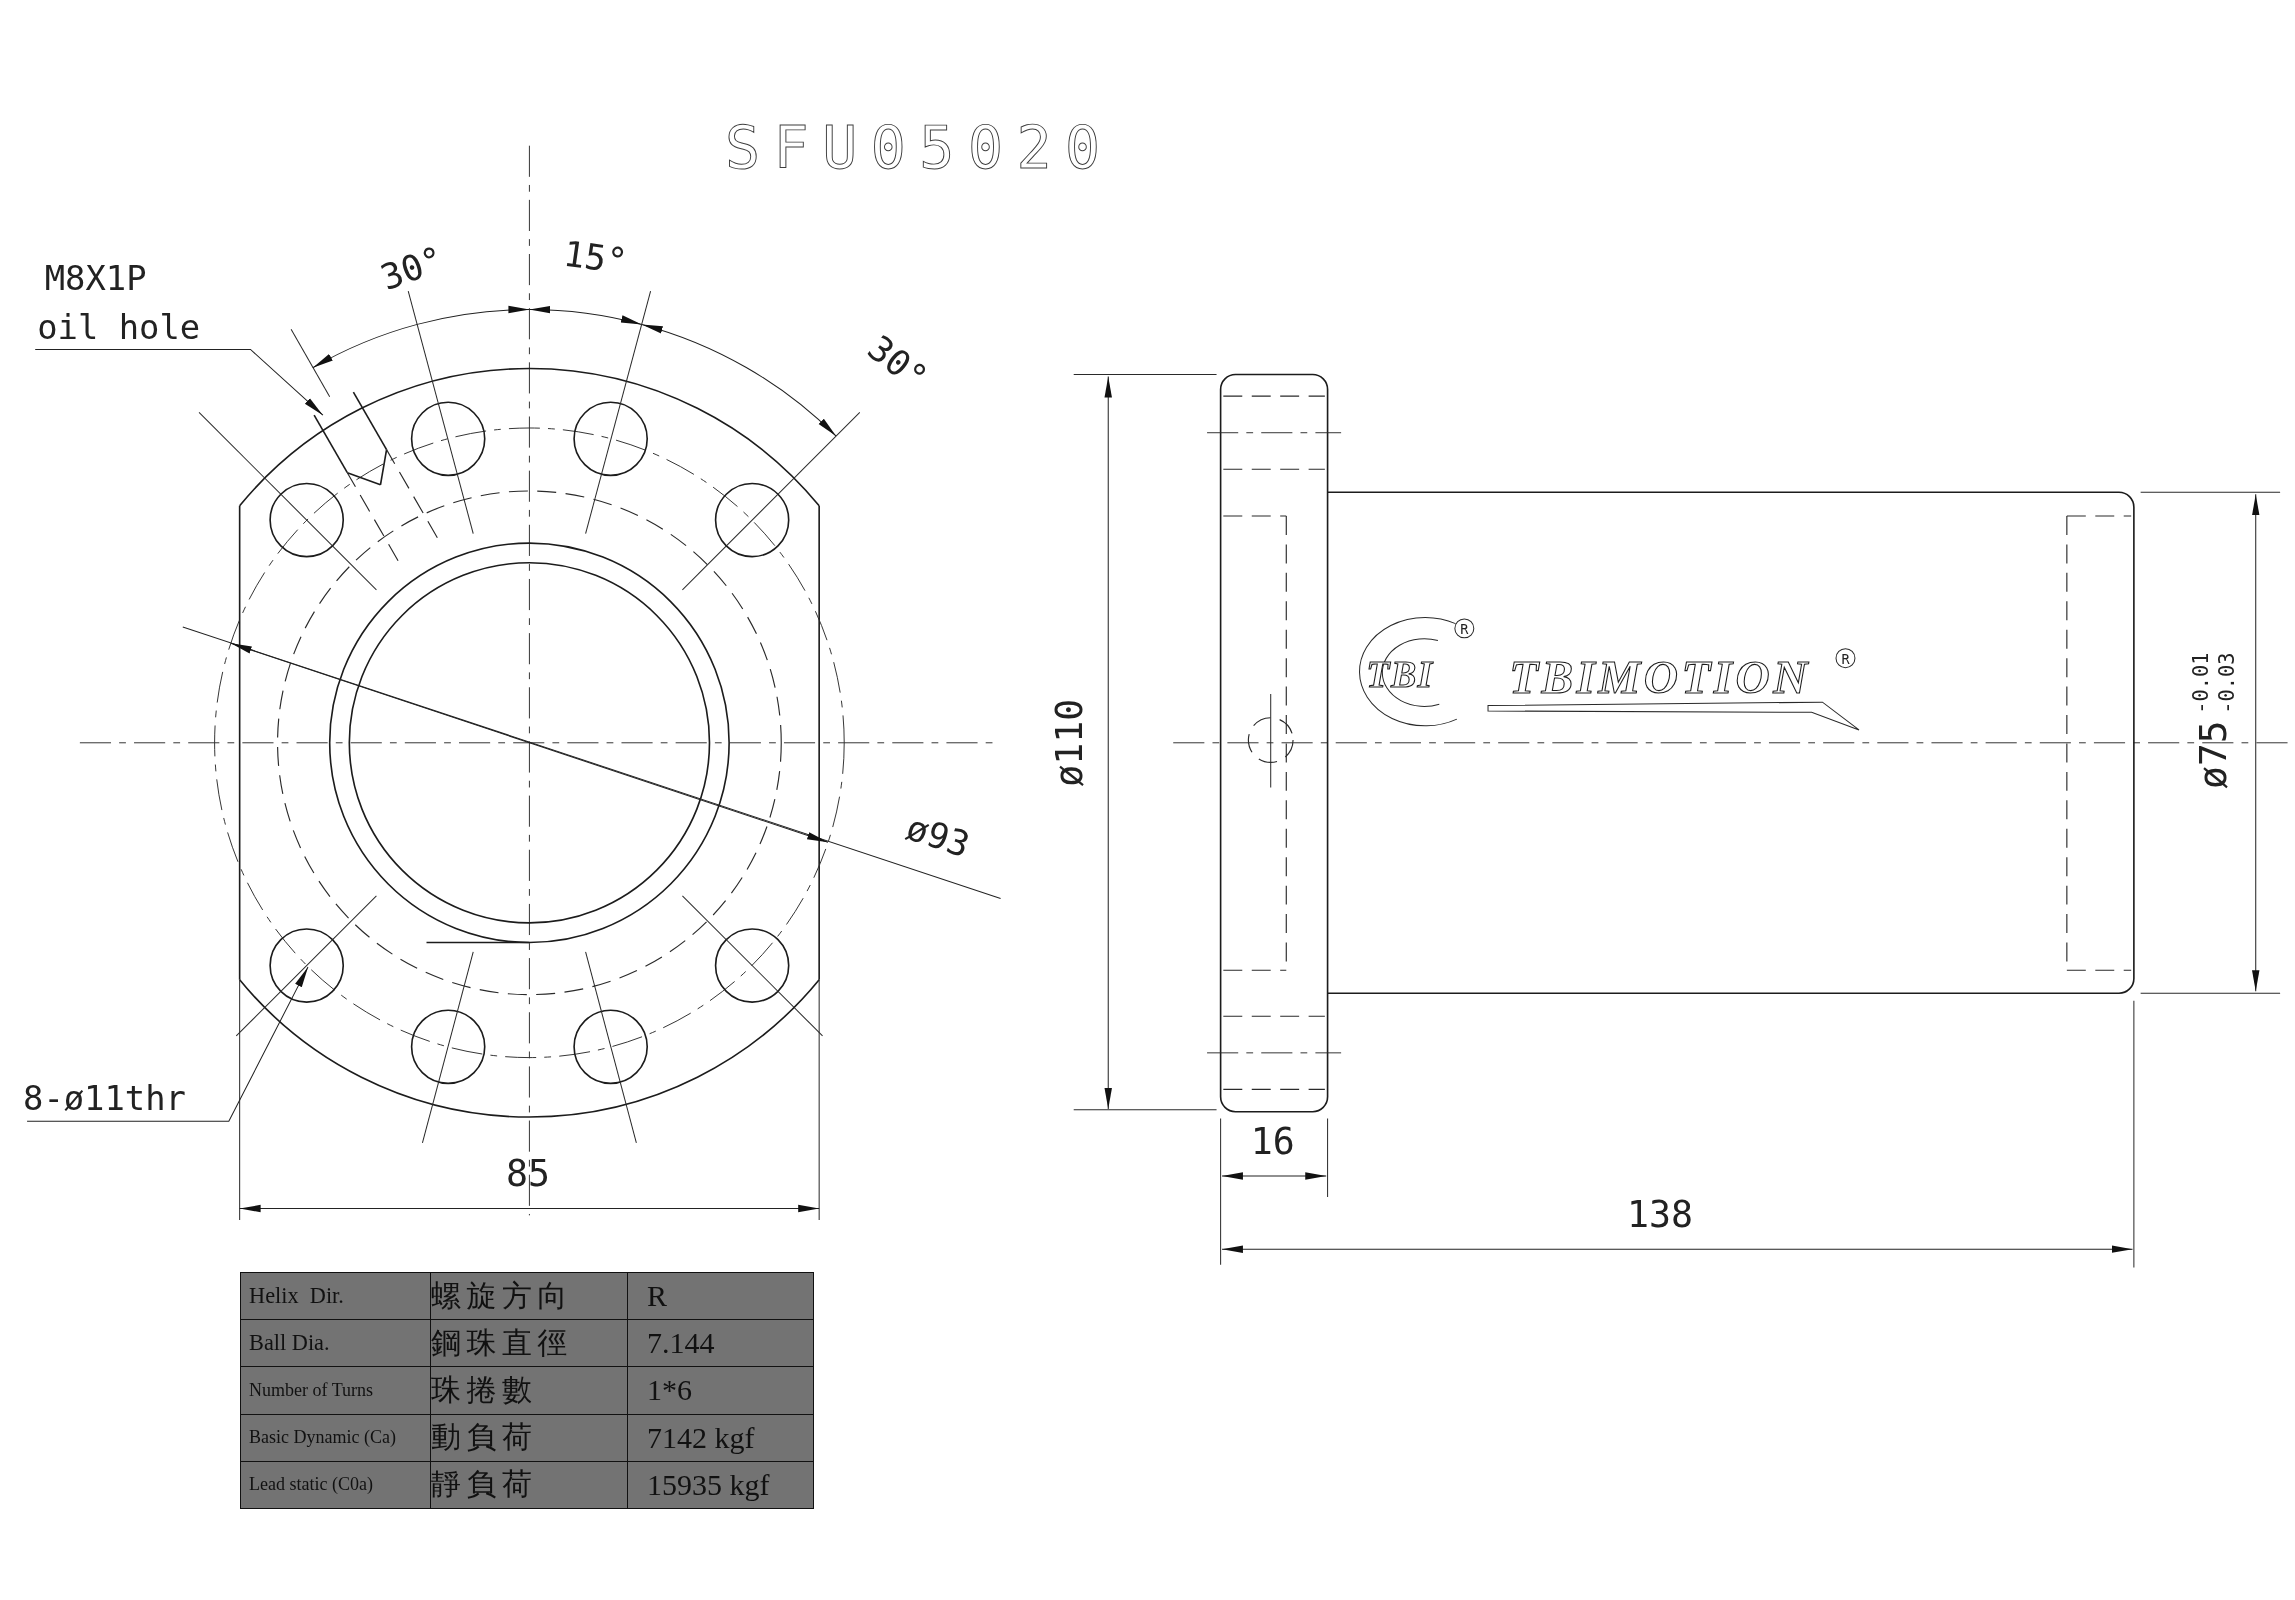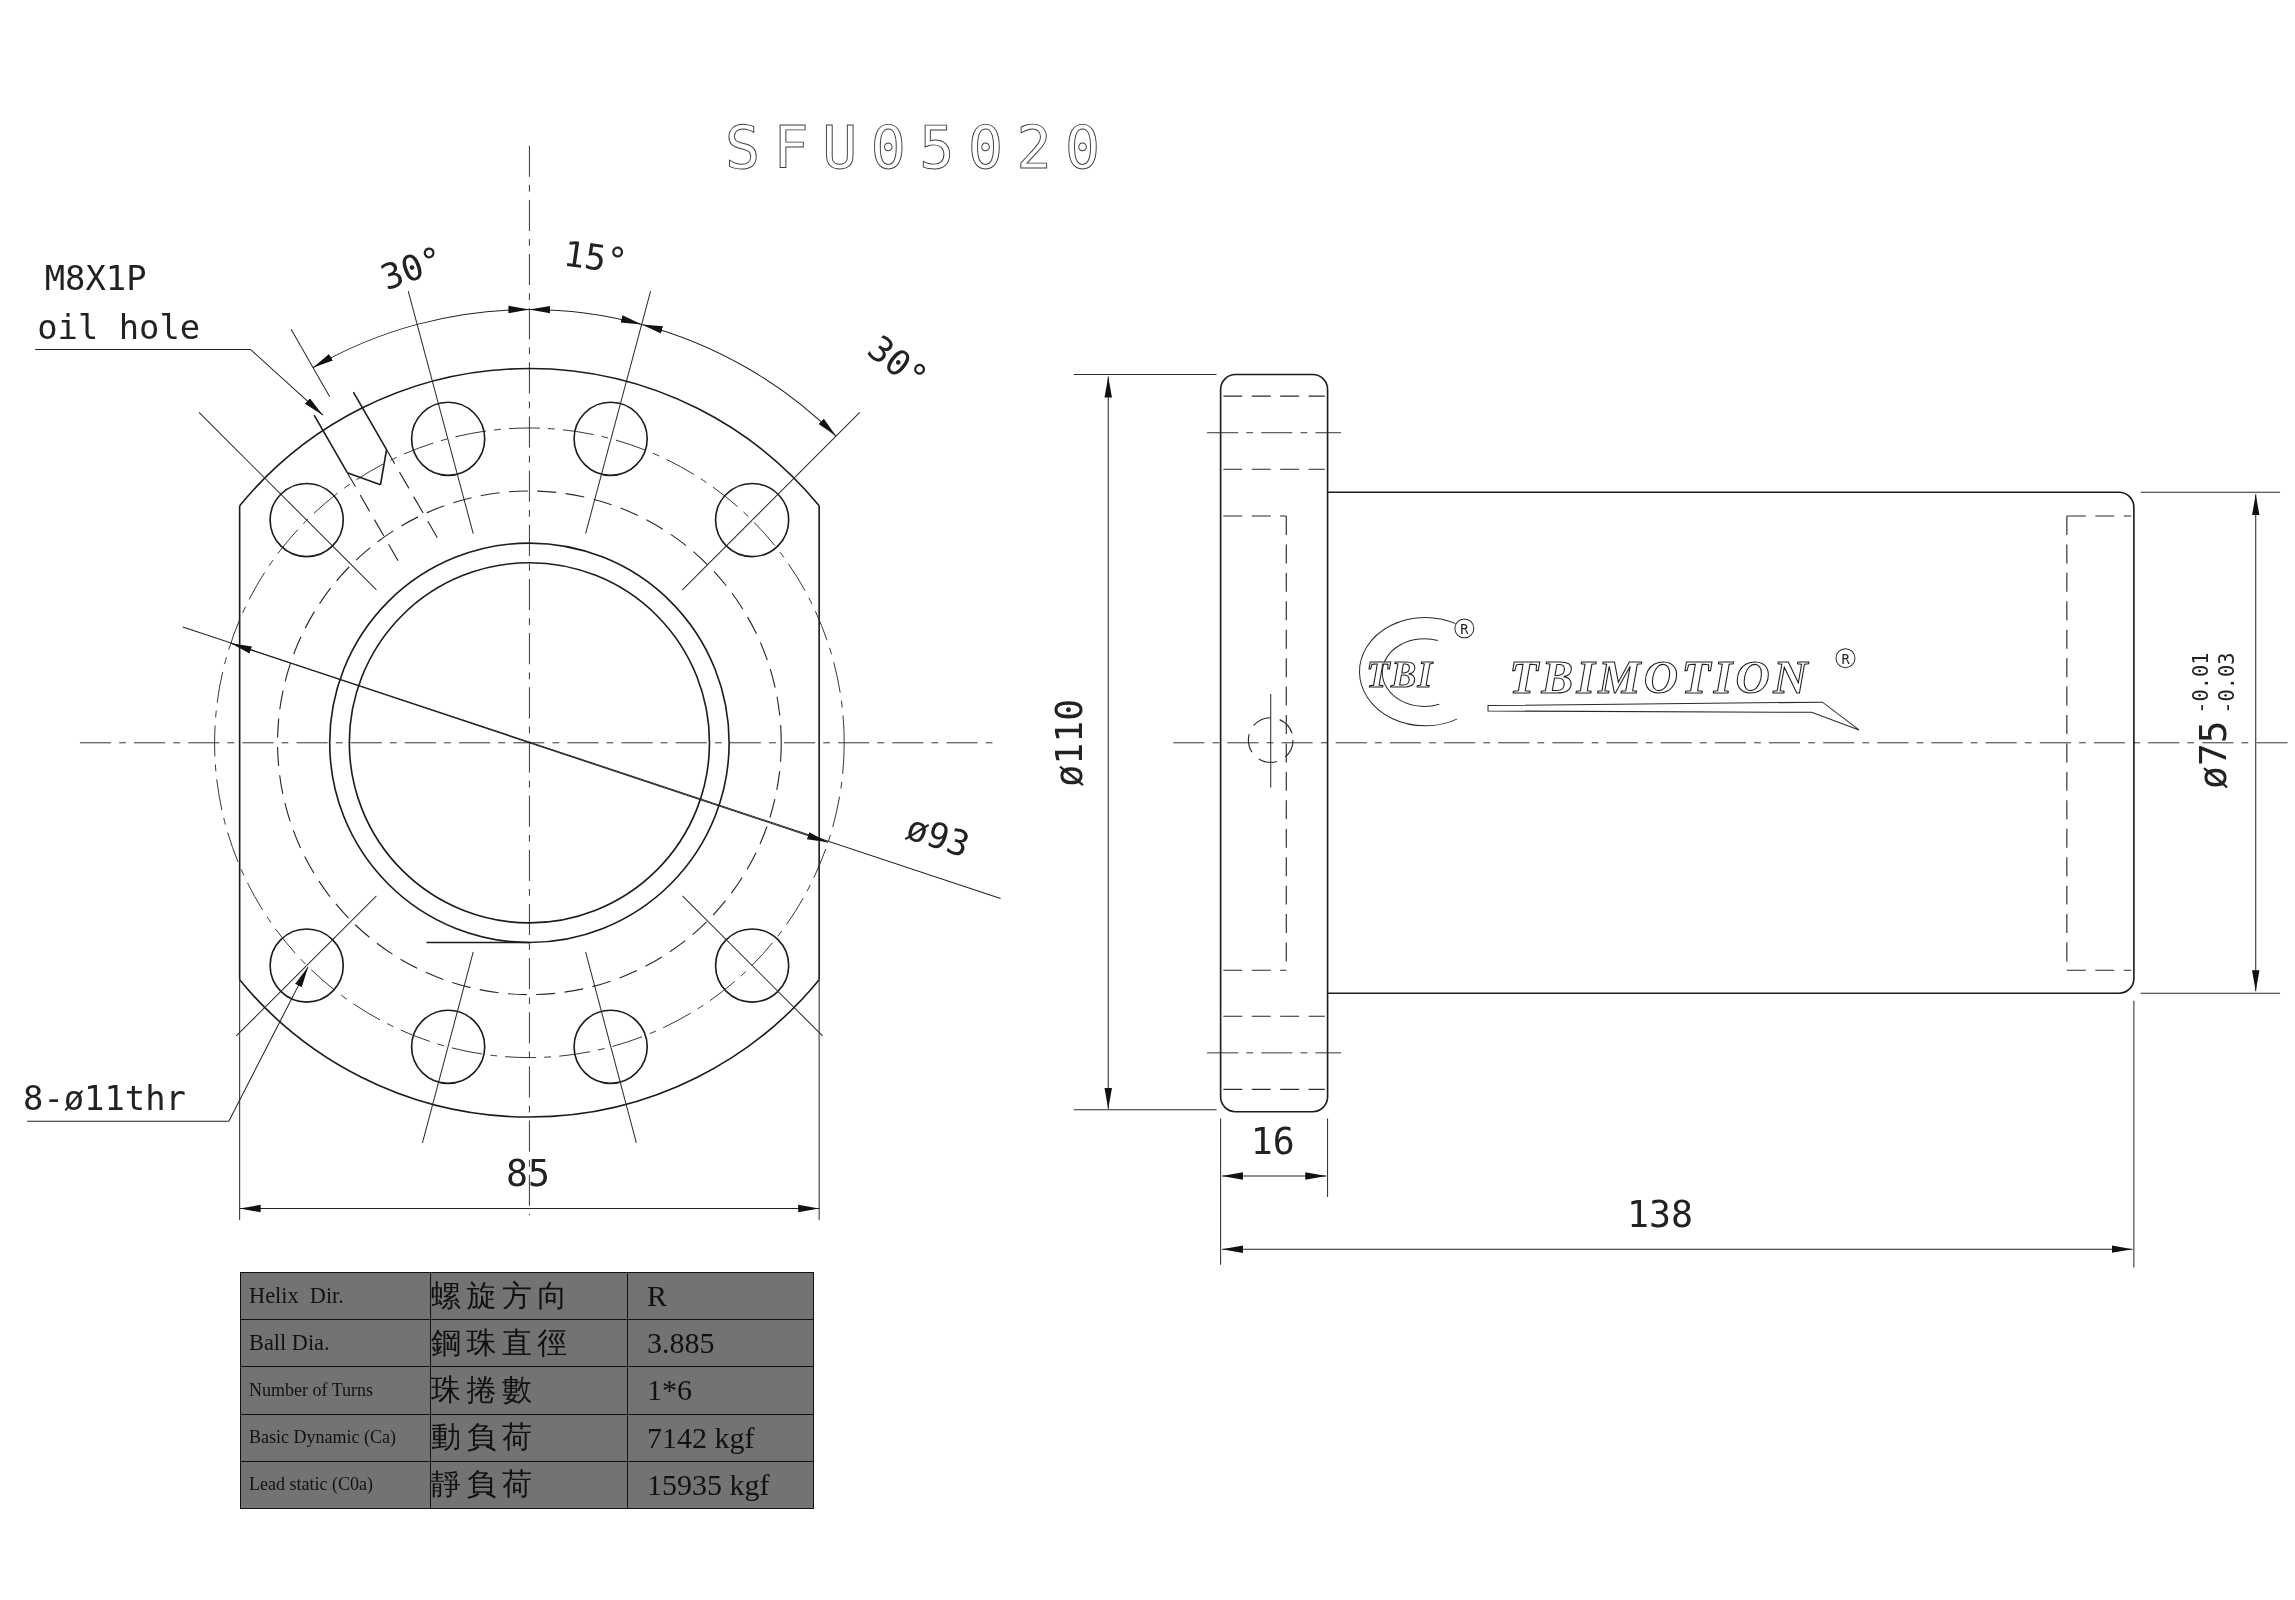--- a/index.html
+++ b/index.html
@@ -187,21 +187,21 @@
   <table class="spec">
     <tbody>
       <tr>
         <td class="c-en">Helix  Dir.</td>
         <td class="c-zh">螺旋方向</td>
         <td class="c-val">R</td>
       </tr>
       <tr>
         <td class="c-en">Ball Dia.</td>
         <td class="c-zh">鋼珠直徑</td>
-        <td class="c-val">3.885</td>
+        <td class="c-val">7.144</td>
       </tr>
       <tr class="small">
         <td class="c-en">Number of Turns</td>
         <td class="c-zh">珠捲數</td>
         <td class="c-val">1*6</td>
       </tr>
       <tr class="small">
         <td class="c-en">Basic Dynamic (Ca)</td>
         <td class="c-zh">動負荷</td>
         <td class="c-val">7142 kgf</td>

